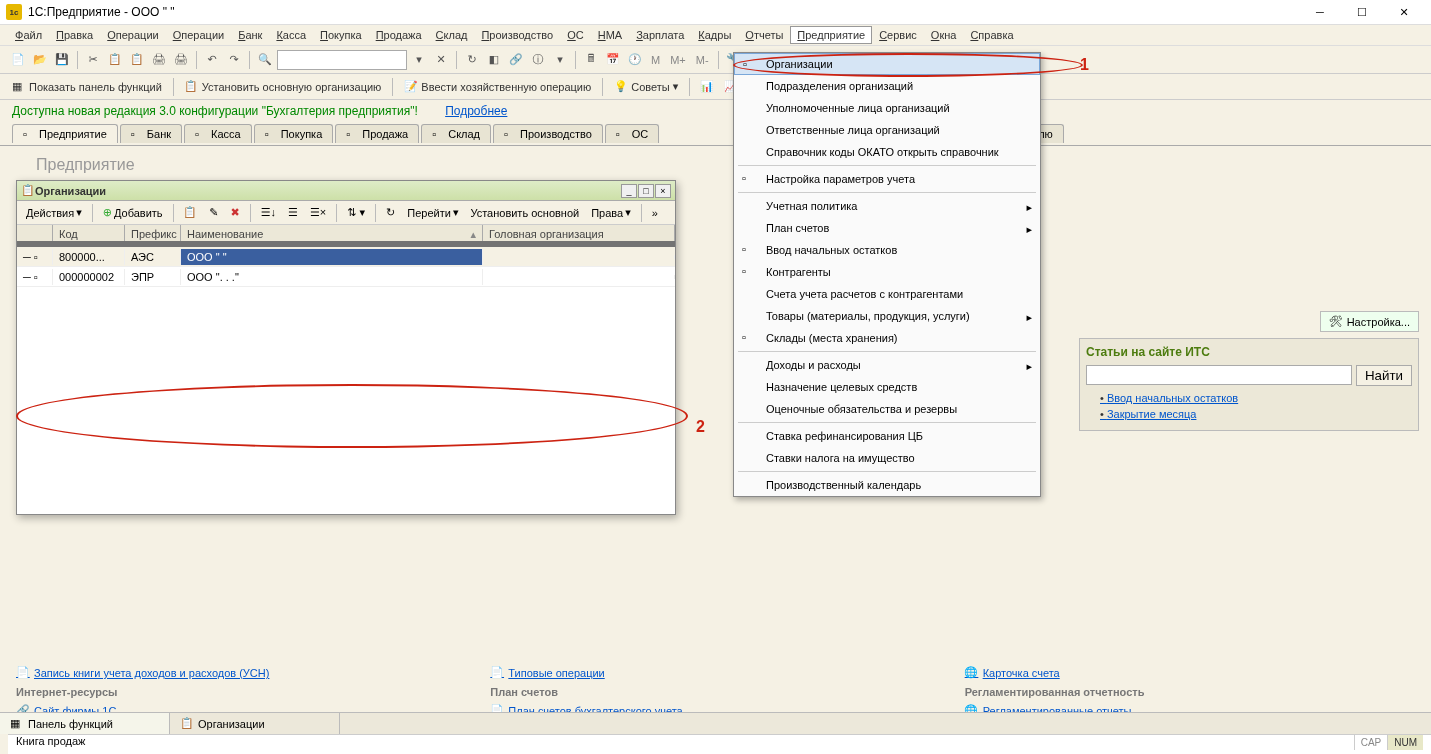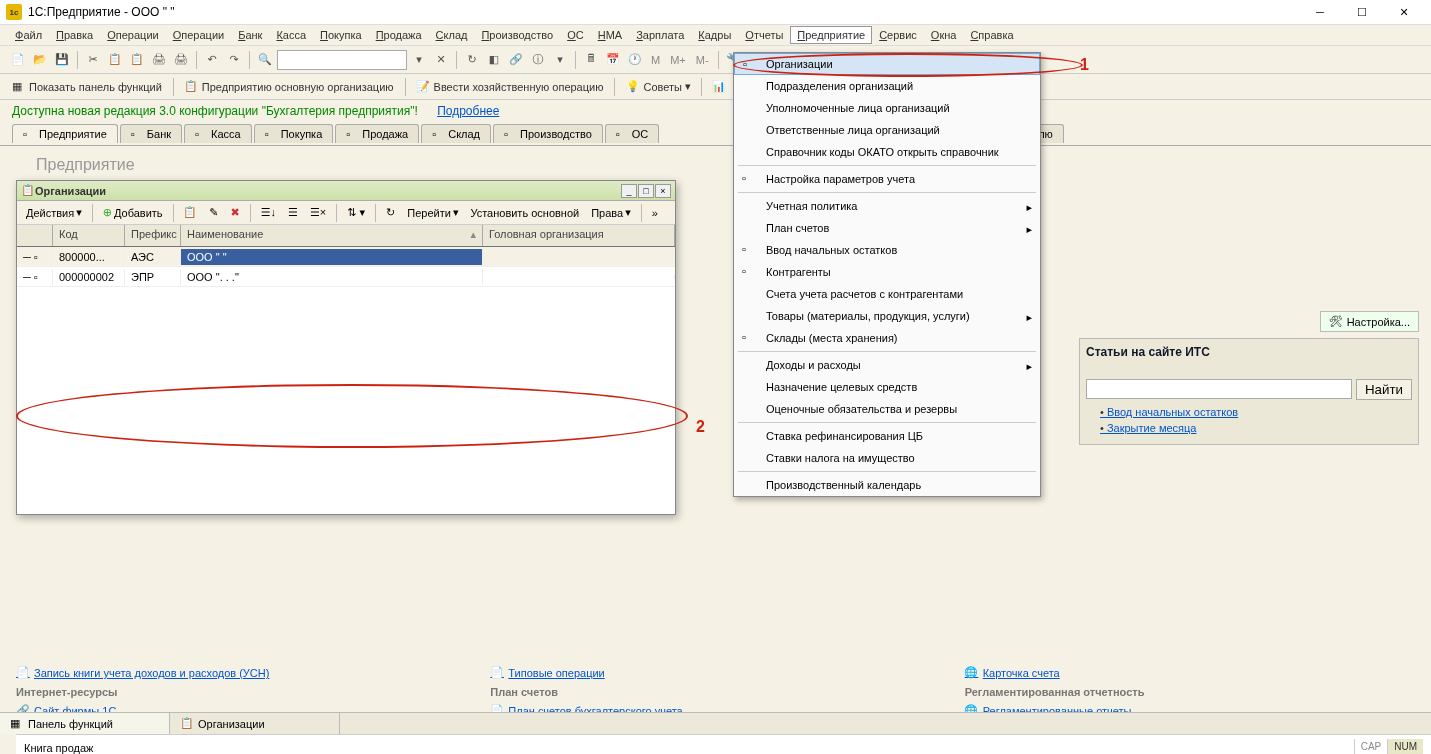--- a/index.html
+++ b/index.html
@@ -15,21 +15,21 @@
 .menu-item.active { background: #fff; border: 1px solid #999; padding: 2px 6px; }
 .menu-item span.u { text-decoration: underline; }
 .toolbar { height: 28px; background: #f5f1e4; display: flex; align-items: center; padding: 0 8px; gap: 2px; border-bottom: 1px solid #ccc; }
 .tb-icon { width: 20px; height: 20px; display: inline-flex; align-items: center; justify-content: center; cursor: pointer; color: #555; border-radius: 2px; }
 .tb-sep { width: 1px; height: 18px; background: #bbb; margin: 0 3px; }
 .tb-search { width: 130px; height: 20px; border: 1px solid #aaa; padding: 0 4px; font-size: 11px; }
 .tb-text { font-size: 11px; color: #333; cursor: pointer; padding: 2px 4px; display: flex; align-items: center; gap: 3px; }
 .toolbar2 { height: 26px; background: #f5f1e4; display: flex; align-items: center; padding: 0 8px; gap: 4px; border-bottom: 1px solid #ccc; }
 .info-bar { padding: 4px 12px; background: #f5f1e4; font-size: 12px; }
 .info-bar .green { color: #008800; }
-.info-bar .link { color: #0055cc; text-decoration: underline; cursor: pointer; margin-left: 16px; }
+.info-bar .link { color: #0055cc; text-decoration: underline; cursor: pointer; margin-left: 24px; }
 .tabs-row { display: flex; padding: 2px 12px; background: #f5f1e4; gap: 2px; border-bottom: 1px solid #aaa; }
 .tab { padding: 3px 10px; background: #e8e4d3; border: 1px solid #aaa; border-bottom: none; border-radius: 3px 3px 0 0; cursor: pointer; font-size: 11px; display: flex; align-items: center; gap: 4px; }
 .tab.active { background: #f5f1e4; }
 .tab-icon { width: 12px; height: 12px; display: inline-flex; }
 .content-area { flex: 1; background: #f5f1e4; position: relative; padding: 6px 12px; overflow: hidden; }
 .panel-title { font-size: 16px; color: #999; padding: 4px 0 4px 24px; }
 
 
 .dropdown { position: absolute; top: 52px; left: 733px; width: 308px; background: #fafafa; border: 1px solid #888; box-shadow: 2px 3px 6px rgba(0,0,0,.3); z-index: 100; }
 .dd-item { padding: 5px 10px 5px 32px; font-size: 11px; cursor: pointer; position: relative; }
@@ -39,32 +39,32 @@
 .dd-icon { position: absolute; left: 8px; top: 4px; width: 16px; height: 16px; }
 
 
 .subwindow { position: absolute; top: 180px; left: 16px; width: 660px; height: 335px; background: #fff; border: 1px solid #888; box-shadow: 2px 3px 8px rgba(0,0,0,.3); z-index: 50; display: flex; flex-direction: column; }
 .sub-title { height: 20px; background: linear-gradient(#deecc7,#cde0a8); display: flex; align-items: center; padding: 0 4px; border-bottom: 1px solid #aaa; }
 .sub-title-text { flex: 1; font-size: 11px; font-weight: bold; color: #333; }
 .sub-btn { width: 16px; height: 14px; display: flex; align-items: center; justify-content: center; cursor: pointer; margin-left: 1px; border: 1px solid #999; background: #f0f0f0; font-size: 9px; }
 .sub-toolbar { height: 24px; background: #f5f1e4; display: flex; align-items: center; padding: 0 4px; gap: 2px; border-bottom: 1px solid #ccc; }
 .sub-tb-btn { padding: 2px 5px; cursor: pointer; font-size: 11px; display: flex; align-items: center; gap: 2px; border-radius: 2px; }
 .sub-grid { flex: 1; overflow: auto; }
-.grid-head { display: flex; background: #ece8d8; border-bottom: 1px solid #737373; height: 22px; }
+.grid-head { display: flex; background: #ece8d8; border-bottom: 6px solid #737373; height: 22px; }
 .grid-head > div { padding: 3px 6px; border-right: 1px solid #aaa; font-size: 11px; color: #444; }
 .grid-body .grow { display: flex; height: 20px; border-bottom: 1px solid #eee; align-items: center; }
 .grid-body .grow.selected { background: #f5f1e4; }
 .grid-body .grow > div { padding: 2px 6px; border-right: 1px solid #eee; font-size: 11px; overflow: hidden; white-space: nowrap; }
 .grid-body .grow.selected .cell-name { background: #3a5f9f; color: #fff; }
 .col-ico { width: 36px; } .col-code { width: 72px; } .col-pre { width: 56px; } .col-name { width: 302px; } .col-head { width: 156px; flex:1; }
 
 
 .settings-btn { position: absolute; top: 165px; right: 12px; padding: 3px 8px; border: 1px solid #bbb; background: #efe; cursor: pointer; display: flex; align-items: center; gap: 4px; z-index: 30;}
 .right-panel { position: absolute; top: 192px; right: 12px; width: 340px; background: #ece8d8; border: 1px solid #bbb; padding: 6px; z-index: 30; }
-.rp-title { font-weight: bold; color: #0f172a; font-size: 12px; margin-bottom: 20px; }
+.rp-title { font-weight: bold; color: #4d7c0f; font-size: 12px; margin-bottom: 6px; }
 .rp-search { display: flex; gap: 4px; margin-bottom: 6px; }
 .rp-input { flex: 1; height: 20px; border: 1px solid #aaa; padding: 0 4px; }
 .rp-btn { padding: 2px 8px; border: 1px solid #aaa; background: #f5f1e4; cursor: pointer; }
 .rp-link { color: #0055cc; text-decoration: underline; font-size: 11px; margin: 4px 0 4px 14px; display: block; cursor: pointer; }
 .rp-link::before { content: "• "; color: #333; }
 
 
 .ellipse1 { position: absolute; top: 53px; left: 733px; width: 350px; height: 24px; border: 2px solid #c21; border-radius: 50%; z-index: 200; pointer-events: none; }
 .label1 { position: absolute; top: 56px; left: 1080px; color: #c21; font-size: 16px; font-weight: bold; z-index: 200; }
 .ellipse2 { position: absolute; top: 238px; left: 16px; width: 672px; height: 64px; border: 2px solid #c21; border-radius: 50%; z-index: 200; pointer-events: none; }
@@ -74,21 +74,21 @@
 .bottom-section { position: absolute; top: 516px; left: 16px; right: 16px; display: flex; gap: 24px; background: #f5f1e4; }
 .bot-col { flex: 1; }
 .bot-group-title { font-weight: bold; color: #777; font-size: 11px; margin: 6px 0; }
 .bot-link { color: #0055cc; text-decoration: underline; font-size: 11px; margin: 4px 0; display: flex; align-items: center; gap: 4px; cursor: pointer; }
 .link-above { margin-bottom: 4px; }
 
 
 .taskbar { position: absolute; bottom: 20px; left: 0; right: 0; height: 22px; background: #ece8da; border-top: 1px solid #bbb; display: flex; }
 .task-btn { padding: 3px 10px; border-right: 1px solid #bbb; cursor: pointer; font-size: 11px; display: flex; align-items: center; gap: 4px; width: 170px; }
 .task-btn.active { background: #f5f5ea; }
-.statusbar { position: absolute; bottom: 0; left: 16px; right: 0; height: 20px; background: #fff; display: flex; align-items: flex-end; padding: 0 8px; border-top: 1px solid #ccc; }
+.statusbar { position: absolute; bottom: 0; left: 8px; right: 0; height: 20px; background: #fff; display: flex; align-items: flex-start; padding: 0 8px; border-top: 1px solid #ccc; }
 .status-text { flex: 1; font-size: 11px; }
 .status-ind { padding: 2px 6px; font-size: 10px; color: #888; border-left: 1px solid #ccc; }
 .status-ind.on { background: #e8e8c8; color: #333; }
 
 .ic { display: inline-block; width: 14px; height: 14px; }
 </style>
 </head>
 <body>
 
 <div class="window">
@@ -161,21 +161,21 @@
   </div>
 
   <div class="toolbar2">
     <span class="tb-text">
         <span class="ic">▦</span>
         <span>Показать панель функций</span>
       </span>
     <span class="tb-sep"></span>
     <span class="tb-text">
         <span class="ic">📋</span>
-        <span>Предприятию основную организацию</span>
+        <span>Установить основную организацию</span>
       </span>
     <span class="tb-sep"></span>
     <span class="tb-text">
         <span class="ic">📝</span>
         <span>Ввести хозяйственную операцию</span>
       </span>
     <span class="tb-sep"></span>
     <span class="tb-text"><span class="ic">💡</span><span>Советы</span>▾</span>
     <span class="tb-sep"></span>
     <span class="tb-icon">📊</span>

